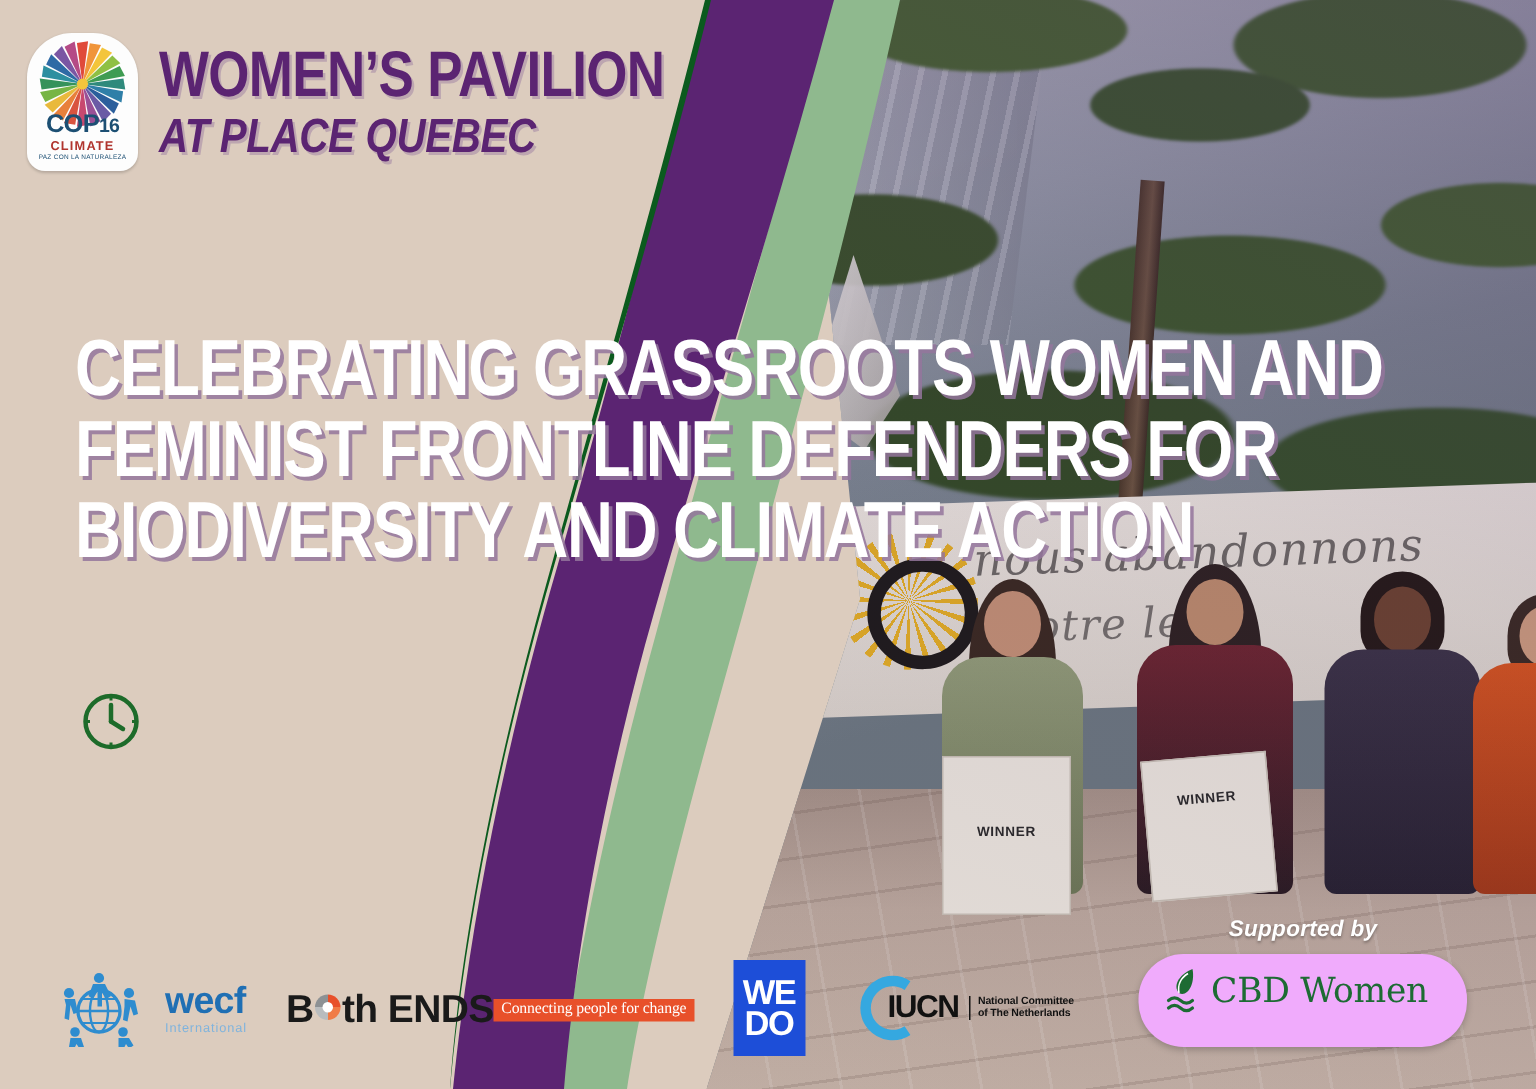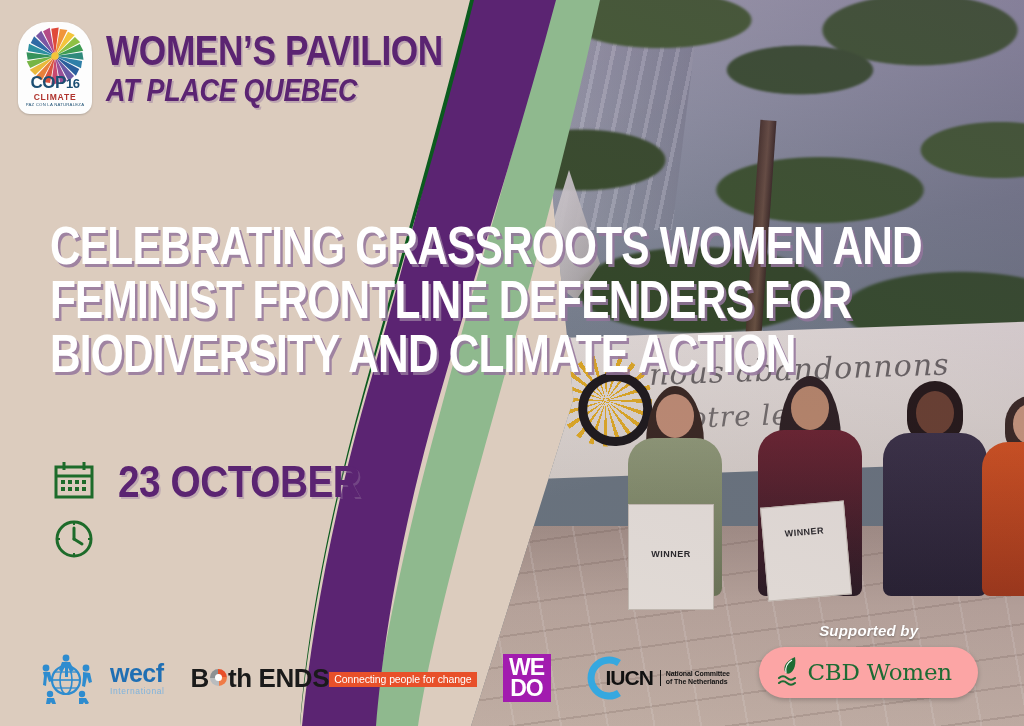--- a/index.html
+++ b/index.html
@@ -133,39 +133,39 @@
   .wecf-txt{margin-left:16px;line-height:1;}
   .wecf-txt .w1{font-family:"Liberation Sans",sans-serif;font-weight:bold;color:#1f6fb4;font-size:25px;letter-spacing:-.5px;}
   .wecf-txt .w2{font-family:"Liberation Sans",sans-serif;color:#7fb3dd;font-size:8.5px;letter-spacing:.6px;margin-top:1px;}
 
   .be-wrap{line-height:1;}
   .be-top{font-family:"Liberation Sans",sans-serif;font-weight:bold;color:#1a1a1a;font-size:26px;letter-spacing:-.4px;display:flex;align-items:center;}
   .be-o{display:inline-block;width:17px;height:17px;border-radius:50%;
     background:conic-gradient(#e8502a 0 90deg,#f07b46 90deg 180deg,#b9bcbe 180deg 270deg,#8d9194 270deg 360deg);
     margin:0 1px;position:relative;top:-1px;}
   .be-o:after{content:"";position:absolute;left:5px;top:5px;width:7px;height:7px;border-radius:50%;background:#fff;}
-  .be-bar{background:#e8502a;color:#fff;font-family:Liberation Sans, sans-serif;font-size:10.5px;
+  .be-bar{background:#e8502a;color:#fff;font-family:Liberation Serif, serif;font-size:10.5px;
     padding:2px 5px;margin-top:3px;letter-spacing:-.1px;}
 
-  .wedo{background:#a21caf;width:48px;height:48px;display:flex;flex-direction:column;
+  .wedo{background:#1d4ed8;width:48px;height:64px;display:flex;flex-direction:column;
     align-items:center;justify-content:center;line-height:.92;}
   .wedo div{font-family:"Liberation Sans",sans-serif;font-weight:bold;color:#fff;font-size:23px;letter-spacing:-1px;}
 
   .iucn{display:flex;align-items:center;gap:7px;}
   .iucn-mark{position:relative;width:52px;height:46px;display:flex;align-items:center;}
   .iucn-txt{font-family:"Liberation Sans",sans-serif;font-weight:bold;color:#111;font-size:21px;
     letter-spacing:-1px;margin-left:-30px;z-index:2;}
   .iucn-nc{border-left:1.5px solid #111;padding-left:5px;line-height:1.12;
     font-family:"Liberation Sans",sans-serif;font-weight:bold;color:#111;font-size:7px;letter-spacing:-.1px;}
 
   
   .supported{position:absolute;right:46px;bottom:28px;z-index:6;text-align:center;}
   .sup-label{font-family:"Liberation Sans",sans-serif;font-style:italic;font-weight:bold;color:#fff;
     font-size:15px;letter-spacing:.2px;margin-bottom:8px;text-shadow:0 1px 2px rgba(0,0,0,.35);}
-  .cbd-pill{background:#fca5a5;border-radius:30px;padding:9px 26px 10px 18px;display:flex;align-items:center;
+  .cbd-pill{background:#f0abfc;border-radius:30px;padding:9px 26px 21px 18px;display:flex;align-items:center;
     box-shadow:0 2px 5px rgba(0,0,0,.22);}
   .cbd-txt{font-family:"DejaVu Serif",serif;color:#1d6b33;font-size:23px;letter-spacing:-.2px;white-space:nowrap;}
 </style>
 </head>
 <body>
 
 <div class="poster">
 
   <div class="photo-layer">
     <div class="photo">
@@ -319,39 +319,20 @@
     </div>
   </div>
 
   <div class="headline">
     <div class="ln">CELEBRATING GRASSROOTS WOMEN AND</div>
     <div class="ln">FEMINIST FRONTLINE DEFENDERS FOR</div>
     <div class="ln">BIODIVERSITY AND CLIMATE ACTION</div>
   </div>
 
   <div class="when">
-    <div class="wrow">
-      <svg class="icon" viewBox="0 0 44 44">
-        <rect x="4" y="8" width="36" height="30" fill="none" stroke="#1d6b2a" stroke-width="3"></rect>
-        <line x1="4" y1="17" x2="40" y2="17" stroke="#1d6b2a" stroke-width="3"></line>
-        <line x1="12" y1="3" x2="12" y2="11" stroke="#1d6b2a" stroke-width="3"></line>
-        <line x1="32" y1="3" x2="32" y2="11" stroke="#1d6b2a" stroke-width="3"></line>
-        <g fill="#1d6b2a">
-          <rect x="9" y="21" width="4" height="4"></rect>
-            <rect x="16" y="21" width="4" height="4"></rect>
-          <rect x="23" y="21" width="4" height="4"></rect>
-            <rect x="30" y="21" width="4" height="4"></rect>
-          <rect x="9" y="28" width="4" height="4"></rect>
-            <rect x="16" y="28" width="4" height="4"></rect>
-          <rect x="23" y="28" width="4" height="4"></rect>
-            <rect x="30" y="28" width="4" height="4"></rect>
-        </g>
-      </svg>
-      <div class="wtxt">23 OCTOBER</div>
-    </div>
     <div class="wrow">
       <svg class="icon" viewBox="0 0 44 44">
         <circle cx="22" cy="22" r="17" fill="none" stroke="#1d6b2a" stroke-width="3"></circle>
         <line x1="22" y1="22" x2="22" y2="11" stroke="#1d6b2a" stroke-width="3" stroke-linecap="round"></line>
         <line x1="22" y1="22" x2="30" y2="27" stroke="#1d6b2a" stroke-width="3" stroke-linecap="round"></line>
         <g stroke="#1d6b2a" stroke-width="2">
           <line x1="22" y1="4" x2="22" y2="8"></line>
             <line x1="22" y1="36" x2="22" y2="40"></line>
           <line x1="4" y1="22" x2="8" y2="22"></line>
             <line x1="36" y1="22" x2="40" y2="22"></line>

